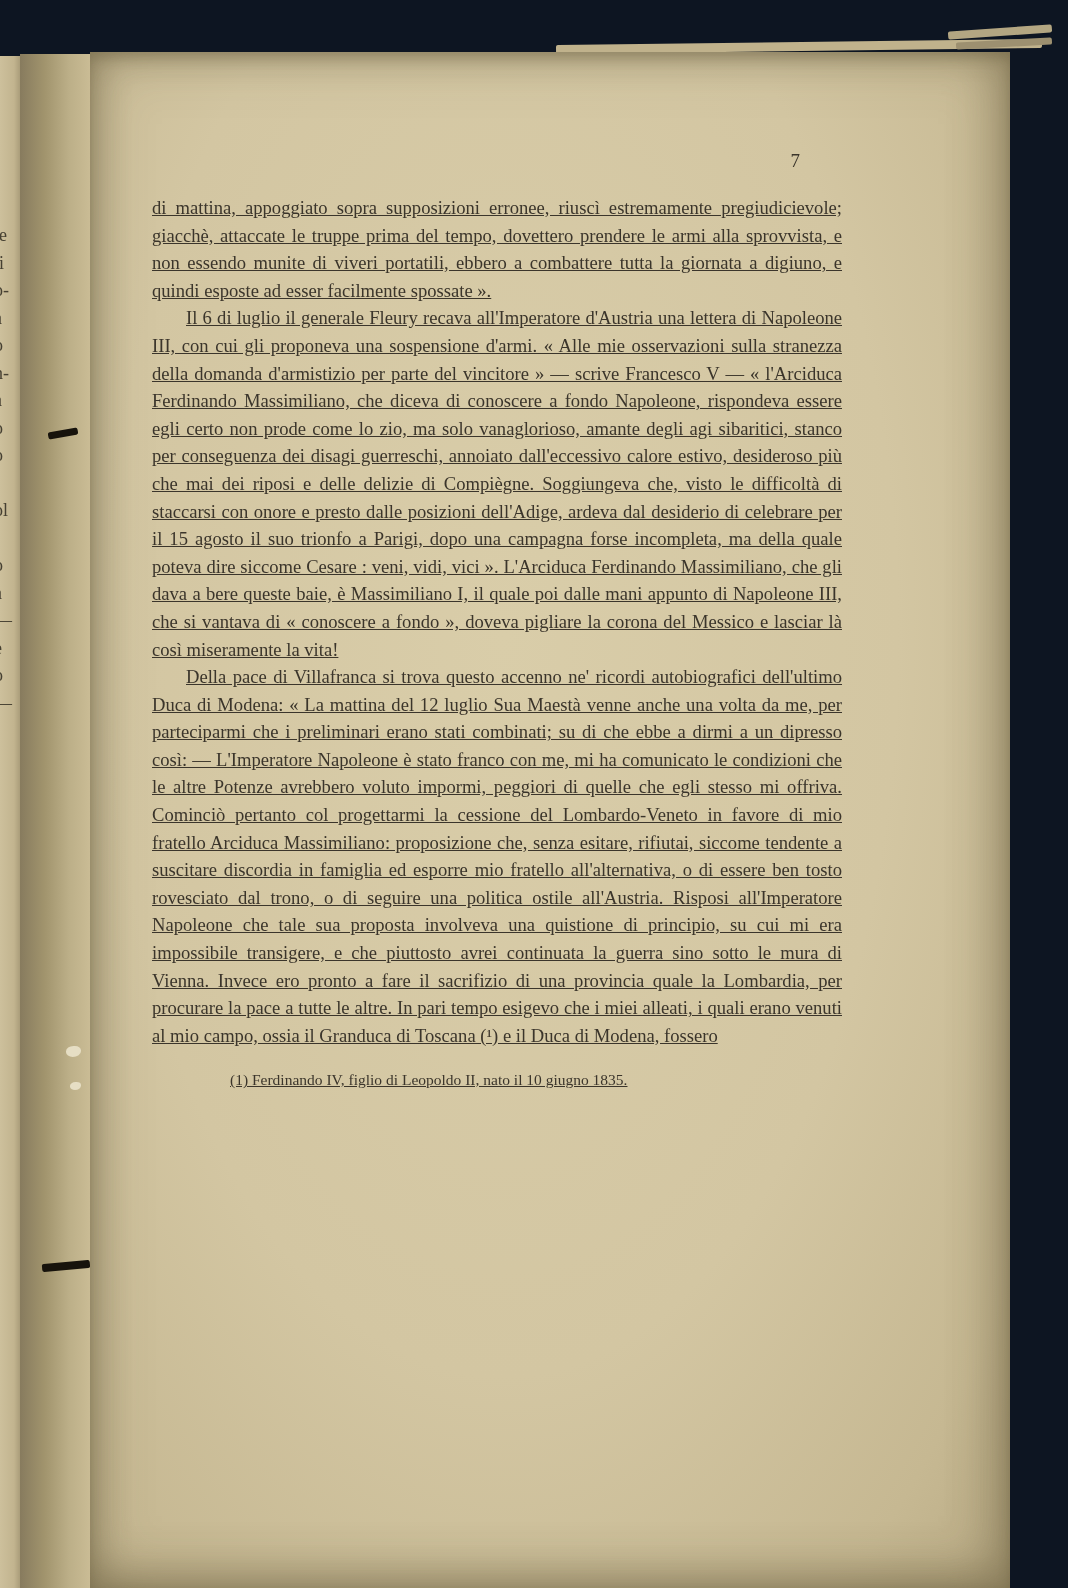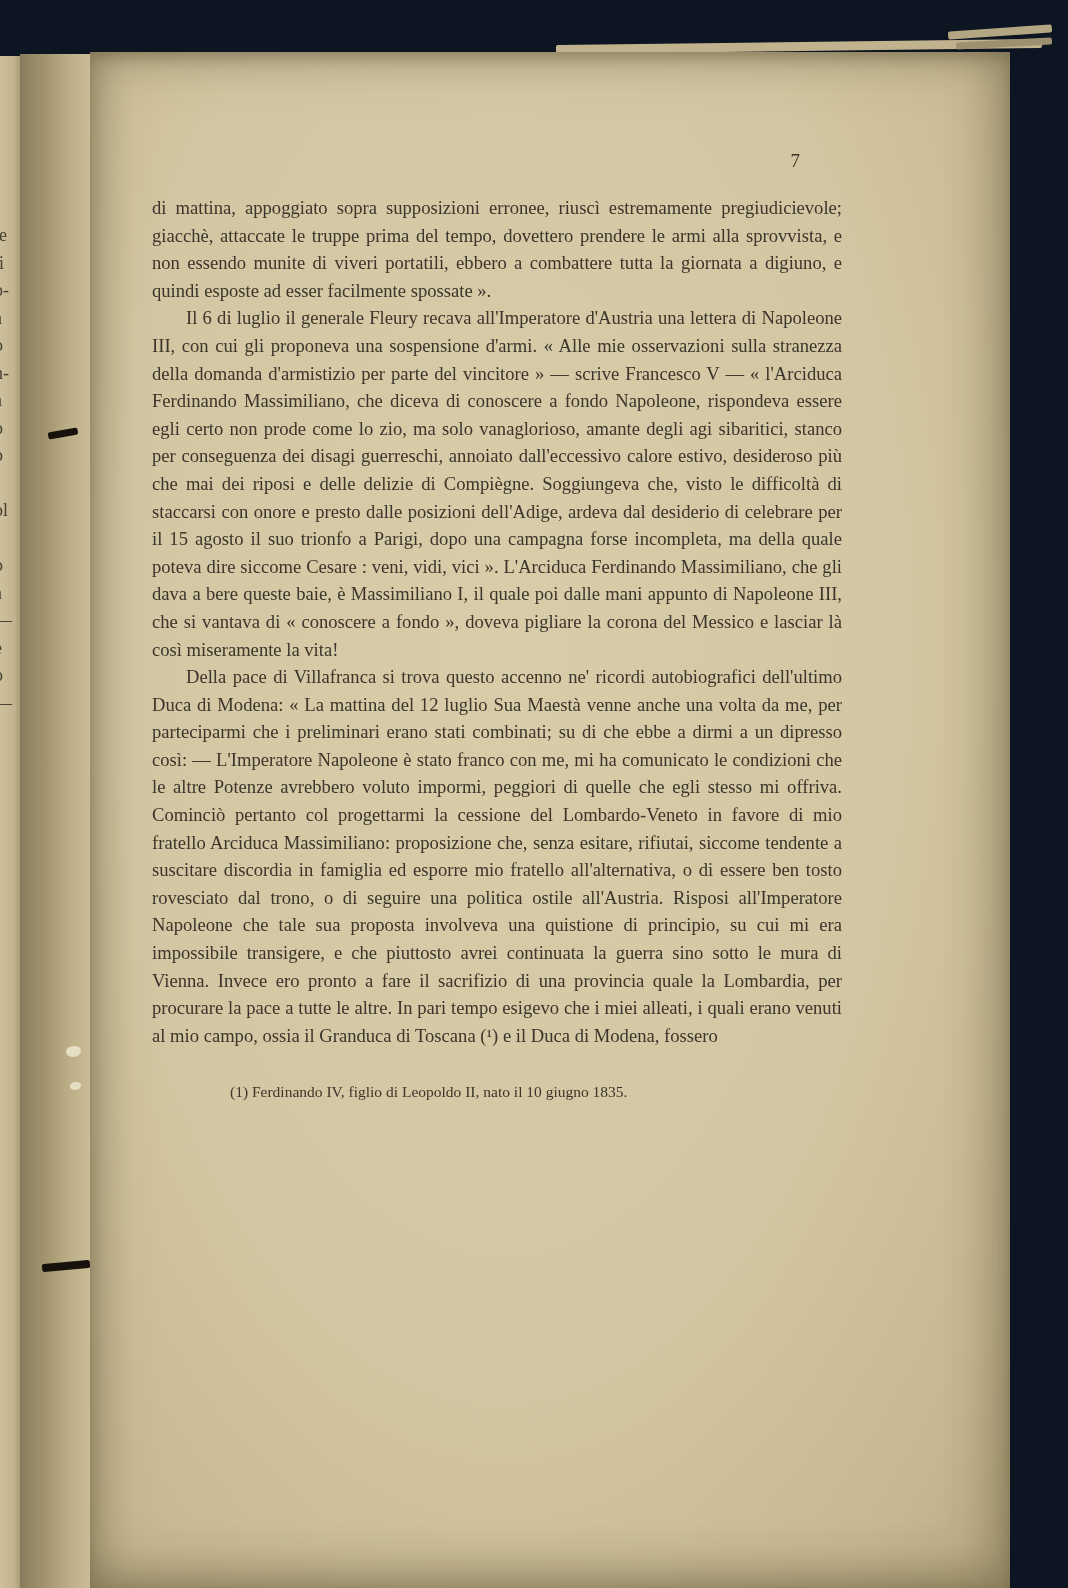--- a/index.html
+++ b/index.html
@@ -65,26 +65,27 @@
   }
 
   .text-block {
     position: absolute;
     left: 62px; top: 142px;
     width: 690px;
     color: #3b352b;
     font-size: 18.6px;
     line-height: 27.6px;
     text-align: justify;
+    text-decoration: underline;
   }
   .para { margin: 0; text-indent: 34px; }
   .para.first { text-indent: 0; }
 
   .footnote {
-    margin-top: 32px;
+    margin-top: 20px;
     padding-left: 78px;
     font-size: 15.5px;
     line-height: 22px;
     text-align: left;
   }
 
   
   .stitch { position: absolute; background: #17130c; border-radius: 2px; }
   .stitch-1 { left: 48px; top: 430px;  width: 30px; height: 7px; transform: rotate(-10deg); }
   .stitch-2 { left: 42px; top: 1262px; width: 48px; height: 8px; transform: rotate(-5deg); }

